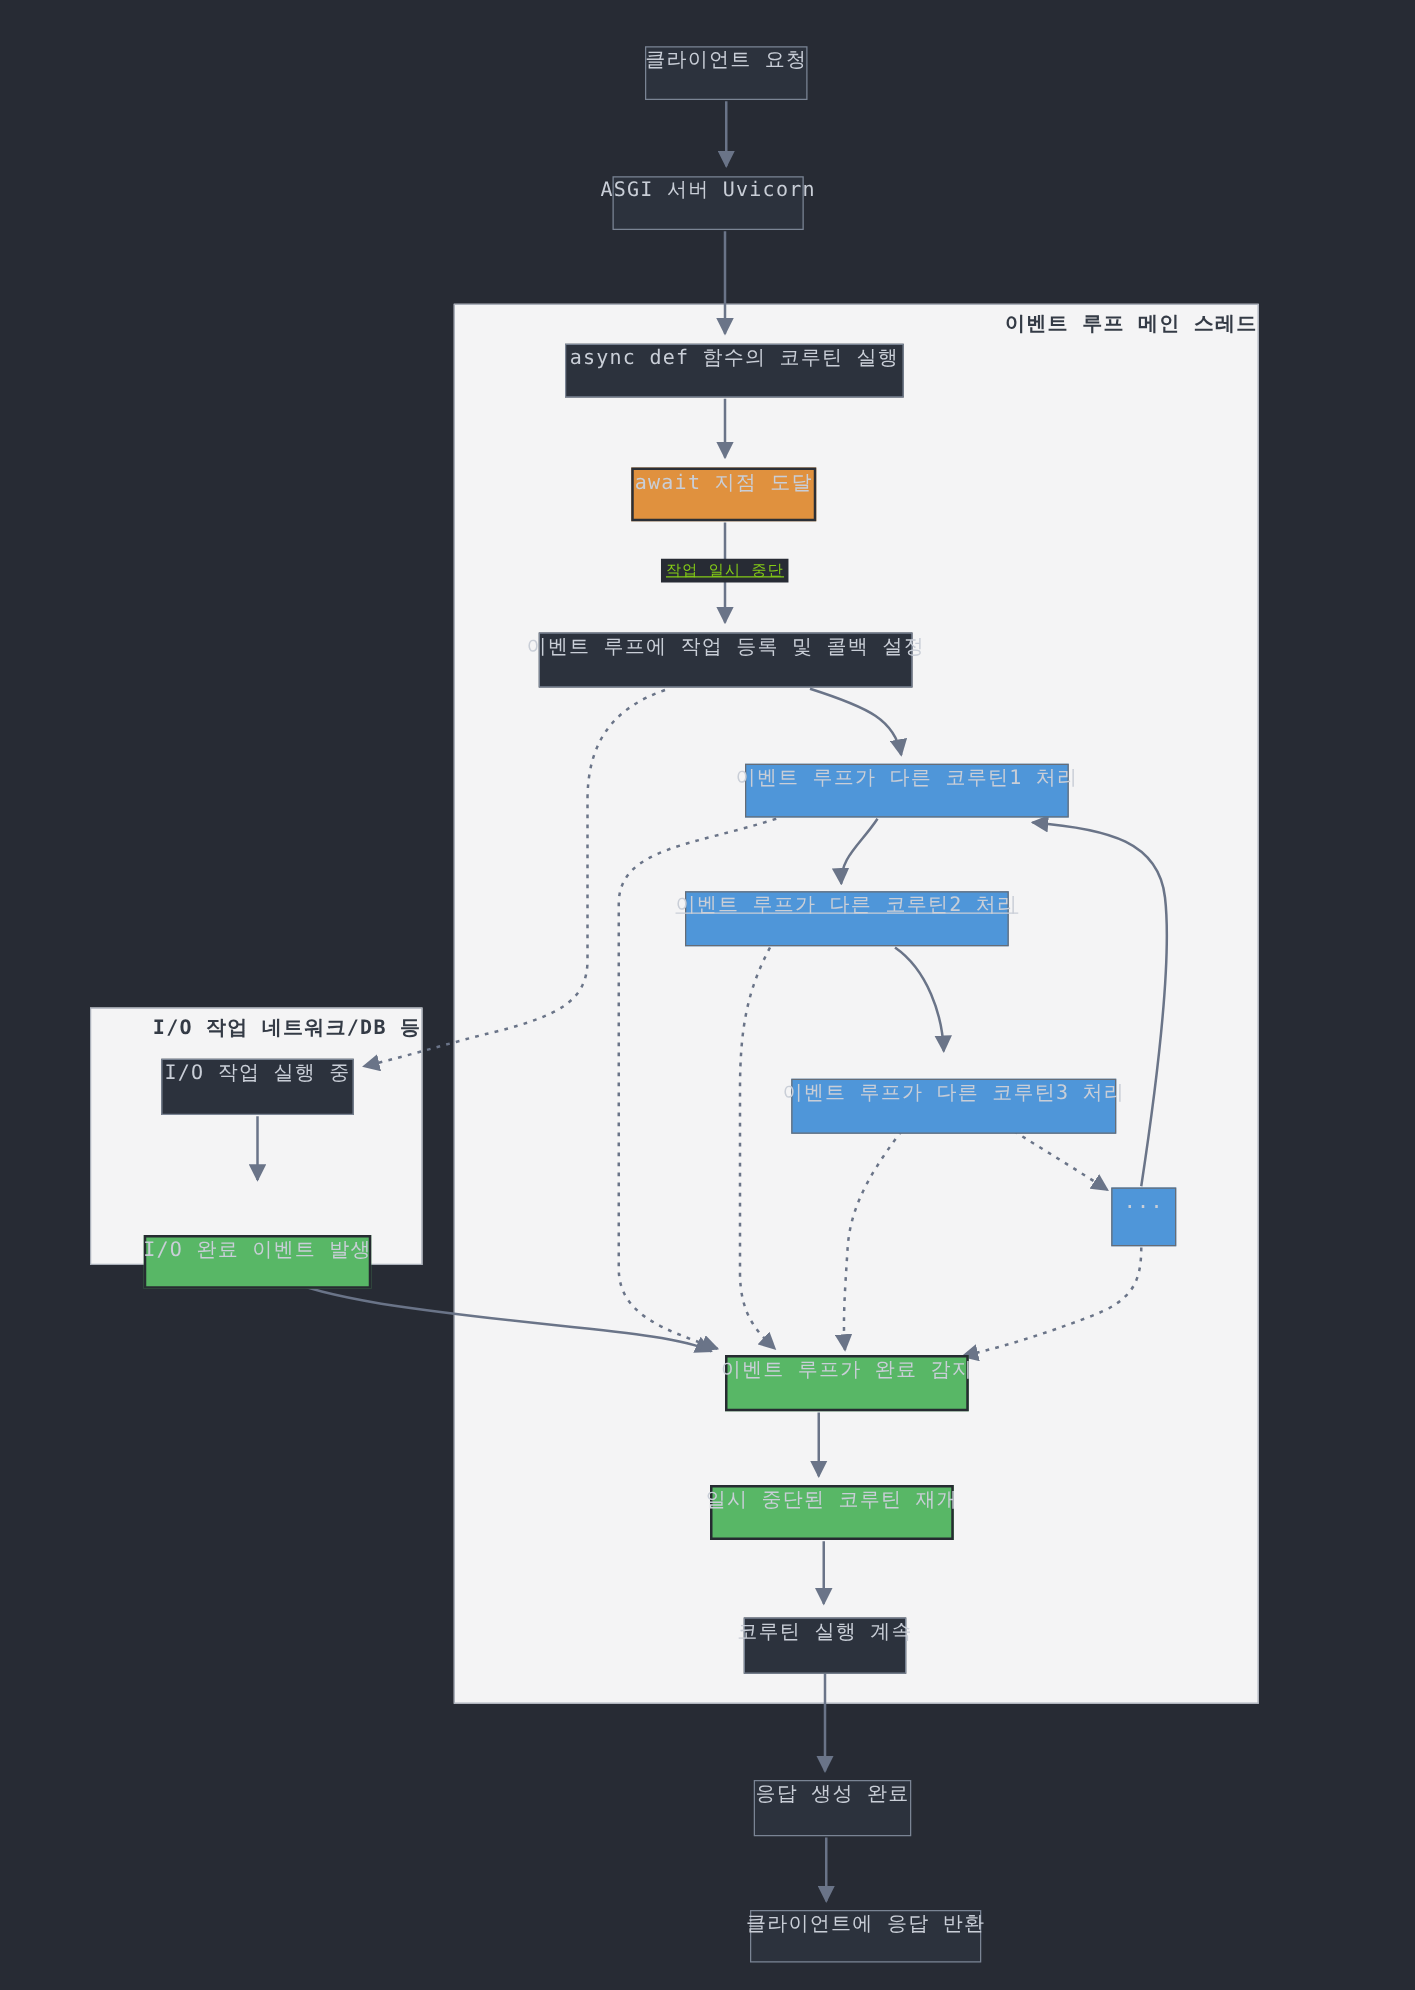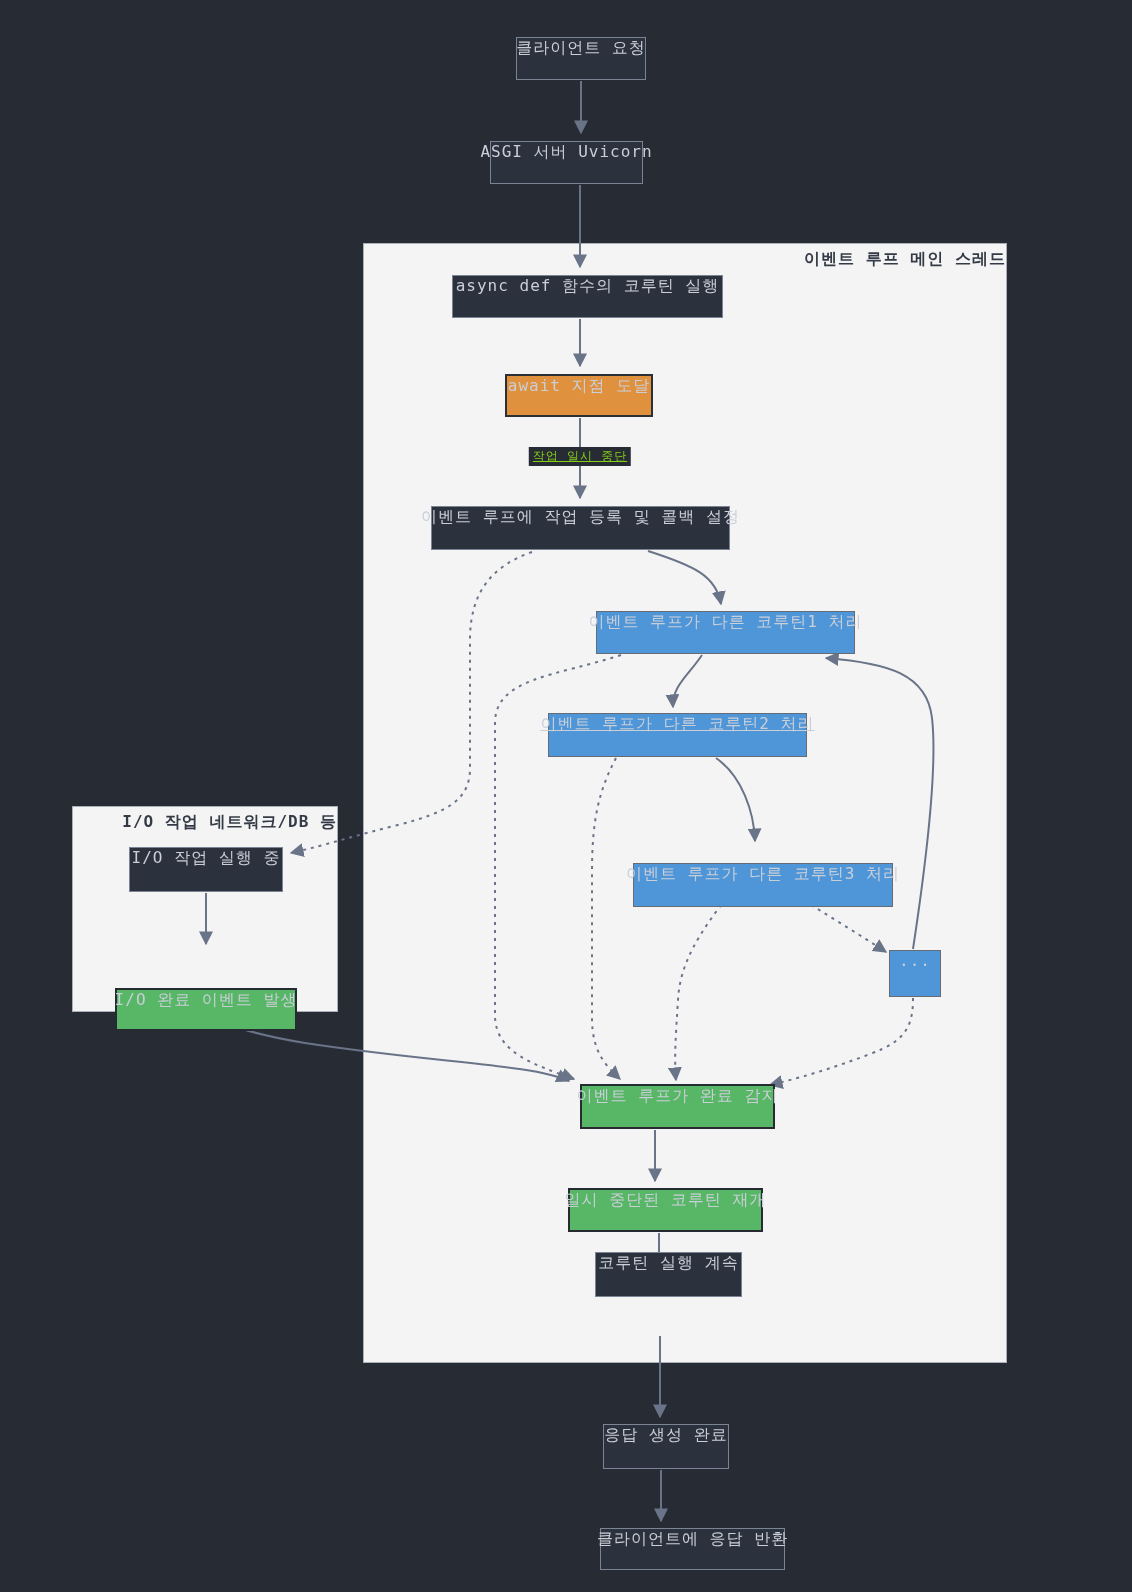--- a/index.html
+++ b/index.html
@@ -167,21 +167,21 @@
     </div>
 
   <div class="node green" style="left:568px;top:1084px;width:195px;height:45px;margin-left:12px;">
       <span>이벤트 루프가 완료 감지</span>
     </div>
 
   <div class="node green" style="left:568px;top:1188px;width:195px;height:44px;">
       <span>일시 중단된 코루틴 재개</span>
     </div>
 
-  <div class="node dark" style="left:595px;top:1252px;width:147px;height:45px;">
+  <div class="node dark" style="left:595px;top:1294px;width:130px;height:45px;">
       <span>코루틴 실행 계속</span>
     </div>
 
   <div class="node dark" style="left:603px;top:1424px;width:126px;height:45px;">
       <span>응답 생성 완료</span>
     </div>
 
   <div class="node dark" style="left:573px;top:1528px;width:185px;height:42px;margin-left:27px;">
       <span>클라이언트에 응답 반환</span>
     </div>

